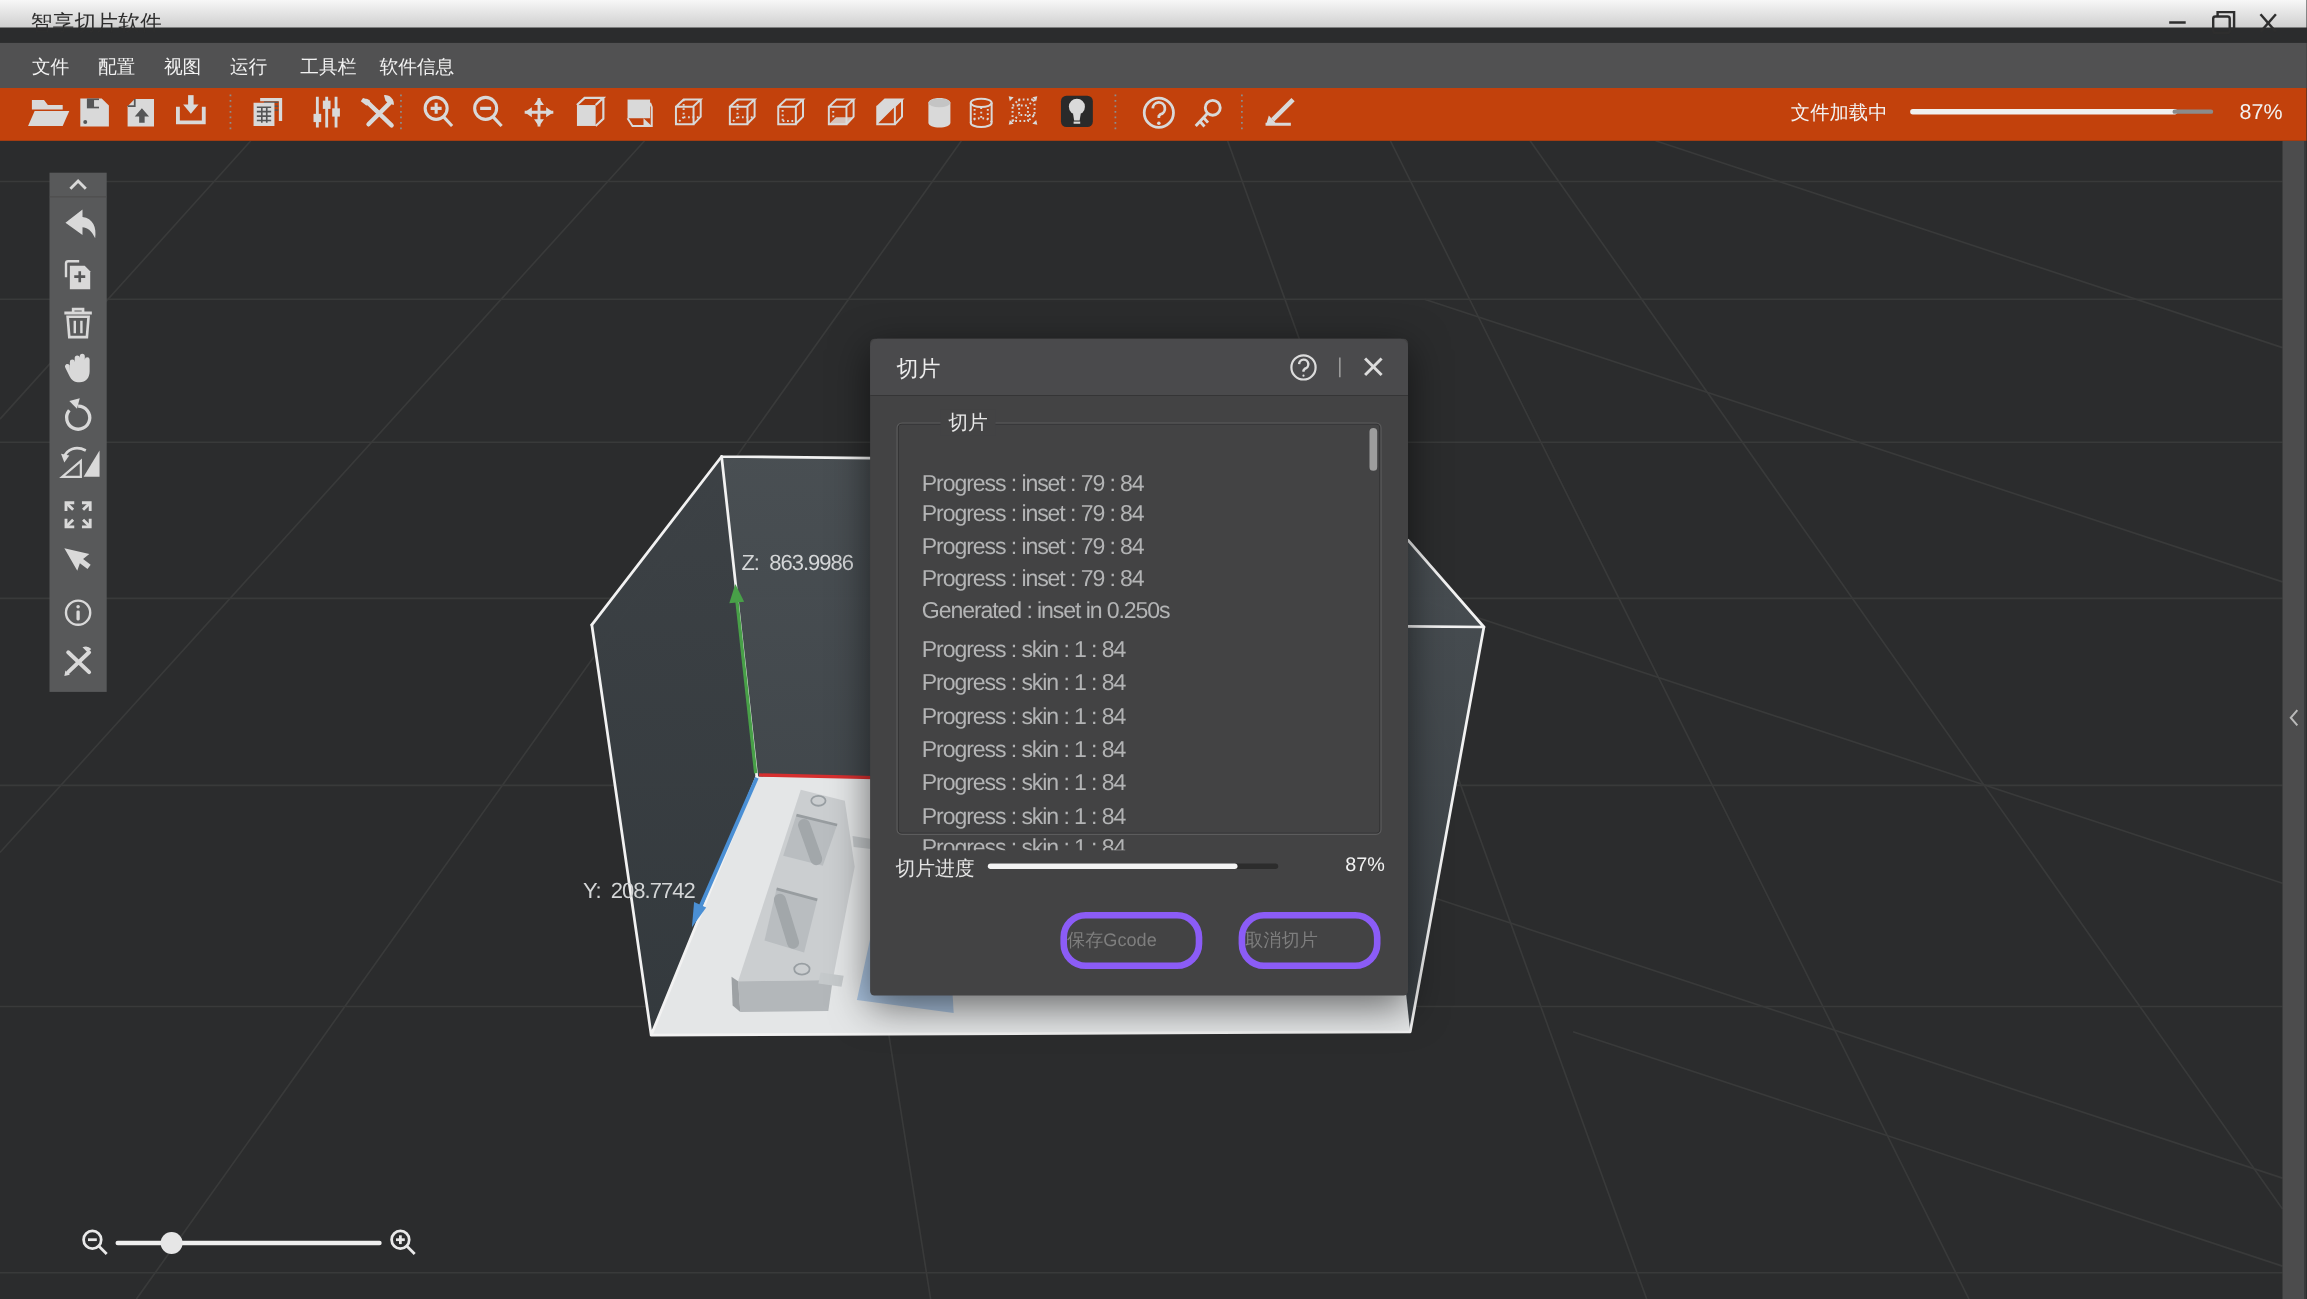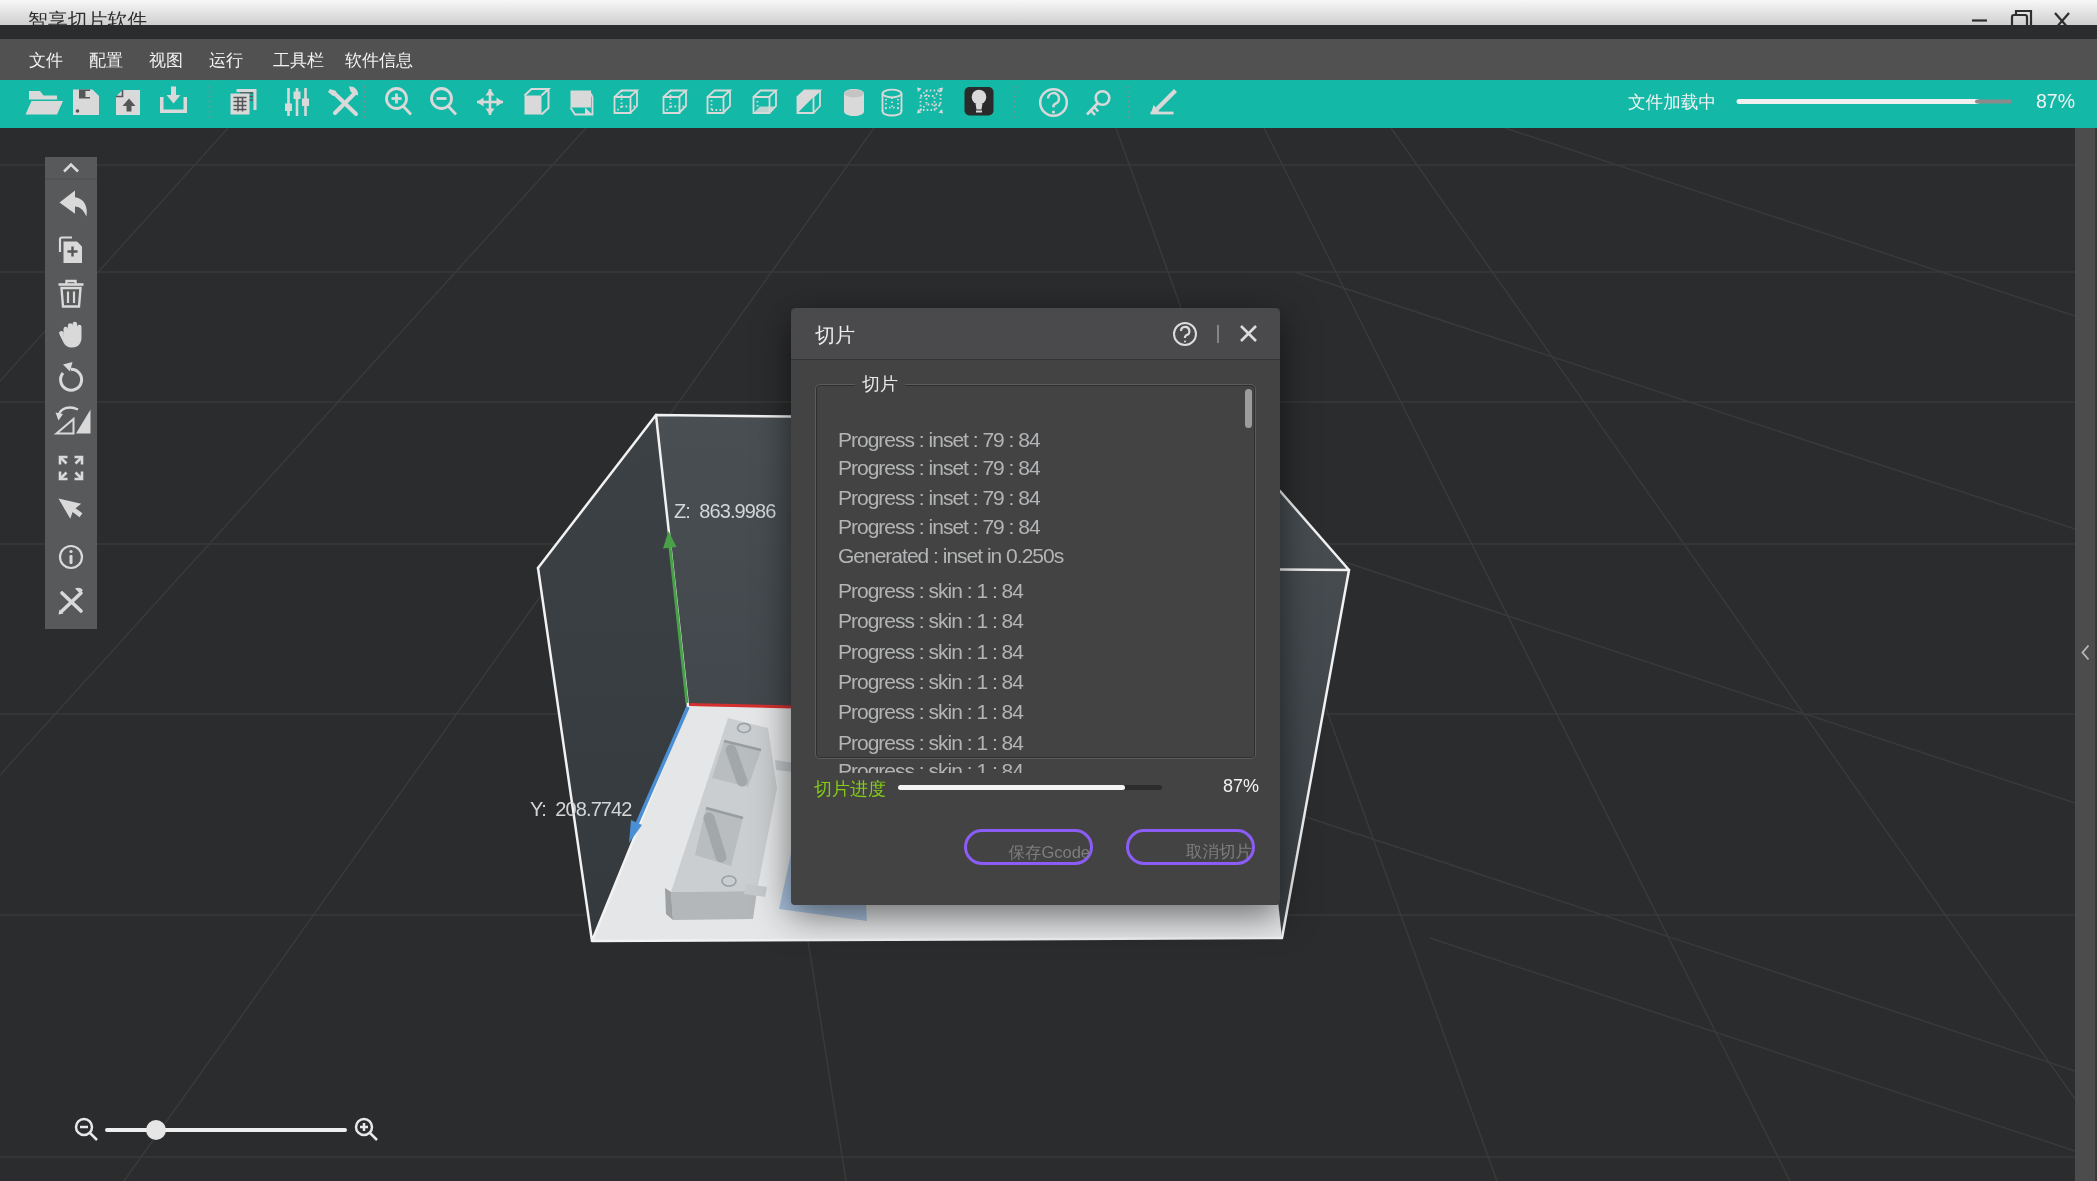--- a/index.html
+++ b/index.html
@@ -3,39 +3,39 @@
 <meta charset="utf-8">
 <style>
   html,body{margin:0;padding:0;}
   body{width:2097px;height:1181px;overflow:hidden;background:#2b2c2d;
        font-family:"Liberation Sans", sans-serif; position:relative;}
   #titlebar{position:absolute;left:0;top:0;width:2097px;height:25px;
     background:linear-gradient(#f7f7f7,#cfcfcf);}
   #titlebar .t{position:absolute;left:28px;top:7px;font-size:19.5px;letter-spacing:0.4px;color:#2e2e2e;}
   #menubar{position:absolute;left:0;top:39px;width:2097px;height:41px;background:#515152;padding-left:23px;}
   #menubar span{position:absolute;top:10px;font-size:17px;color:#f2f2f2;}
-  #topbar{position:absolute;left:0;top:80px;width:2097px;height:48px;background:#14b8a6;}
+  #topbar{position:absolute;left:0;top:80px;width:2097px;height:48px;background:#c2410c;}
   #lefttools{position:absolute;left:45px;top:157px;width:52px;height:472px;background:#58595a;}
   #dialog{position:absolute;left:791px;top:308px;width:489px;height:597px;background:#434344;
     border-radius:4px;box-shadow:0 10px 36px rgba(0,0,0,0.55);}
   #dlghead{position:absolute;left:0;top:0;width:489px;height:51px;background:#4a4a4c;
     border-radius:7px 7px 0 0;border-bottom:1px solid #353536;}
   #dlghead .t{position:absolute;left:24px;top:14px;font-size:20px;color:#ededed;}
   #groupbox{position:absolute;left:24px;top:76px;width:439px;height:373px;
     border:1.5px solid #5c5c5d;border-radius:5px;box-shadow:inset 0 0 0 1px #2f2f30;}
   #legend{position:absolute;left:39px;top:-13px;background:#434344;padding:0 7px;
     font-size:18px;color:#e8e8e8;}
   .log{position:absolute;left:47px;font-size:21px;letter-spacing:-1px;color:#b3b4b5;white-space:pre;line-height:23px;margin-top:15px;}
-  #prog-label{position:absolute;left:23px;top:469px;font-size:18px;color:#84cc16;}
+  #prog-label{position:absolute;left:23px;top:469px;font-size:18px;color:#e5e5e5;}
   #prog-track{position:absolute;left:107px;top:477px;width:264px;height:5px;border-radius:3px;background:#2c2c2c;}
   #prog-fill{position:absolute;left:0;top:0;width:227px;height:5px;border-radius:3px;background:#f4f4f4;}
   #prog-pct{position:absolute;left:432px;top:468px;width:38px;font-size:18px;color:#f2f2f2;}
-  .btn{position:absolute;top:521px;width:129px;height:36px;border:3px solid #8b5cf6;
+  .btn{position:absolute;top:521px;width:129px;height:52px;border:6px solid #8b5cf6;
     border-radius:23px;box-sizing:border-box;color:#7e7e7e;font-size:16.5px;
-    text-align:right;line-height:40px;}
+    text-align:left;line-height:40px;}
 </style>
 </head>
 <body>
 <svg id="viewport" width="2097" height="1053" viewBox="0 128 2097 1053" style="position:absolute;left:0;top:128px;">
   <rect x="0" y="128" width="2097" height="1053" fill="#2b2c2d"></rect>
 
   <g stroke="#393a3a" stroke-width="1.5" fill="none">
     <path d="M0,165 H2075 M0,272 H2075 M0,402 H2075 M0,544 H2075 M0,714 H2075 M0,915 H2075 M0,1157 H2075"></path>
     <path d="M228,128 L0,381 M586,128 L0,775 M874,128 L124,1181 M800,890 L846,1181"></path>
     <path d="M1505,128 L2075,316 M1295,272 L2075,529 M1290,544 L2075,803 M1300,815 L2075,1071 M1430,938 L2075,1151"></path>

